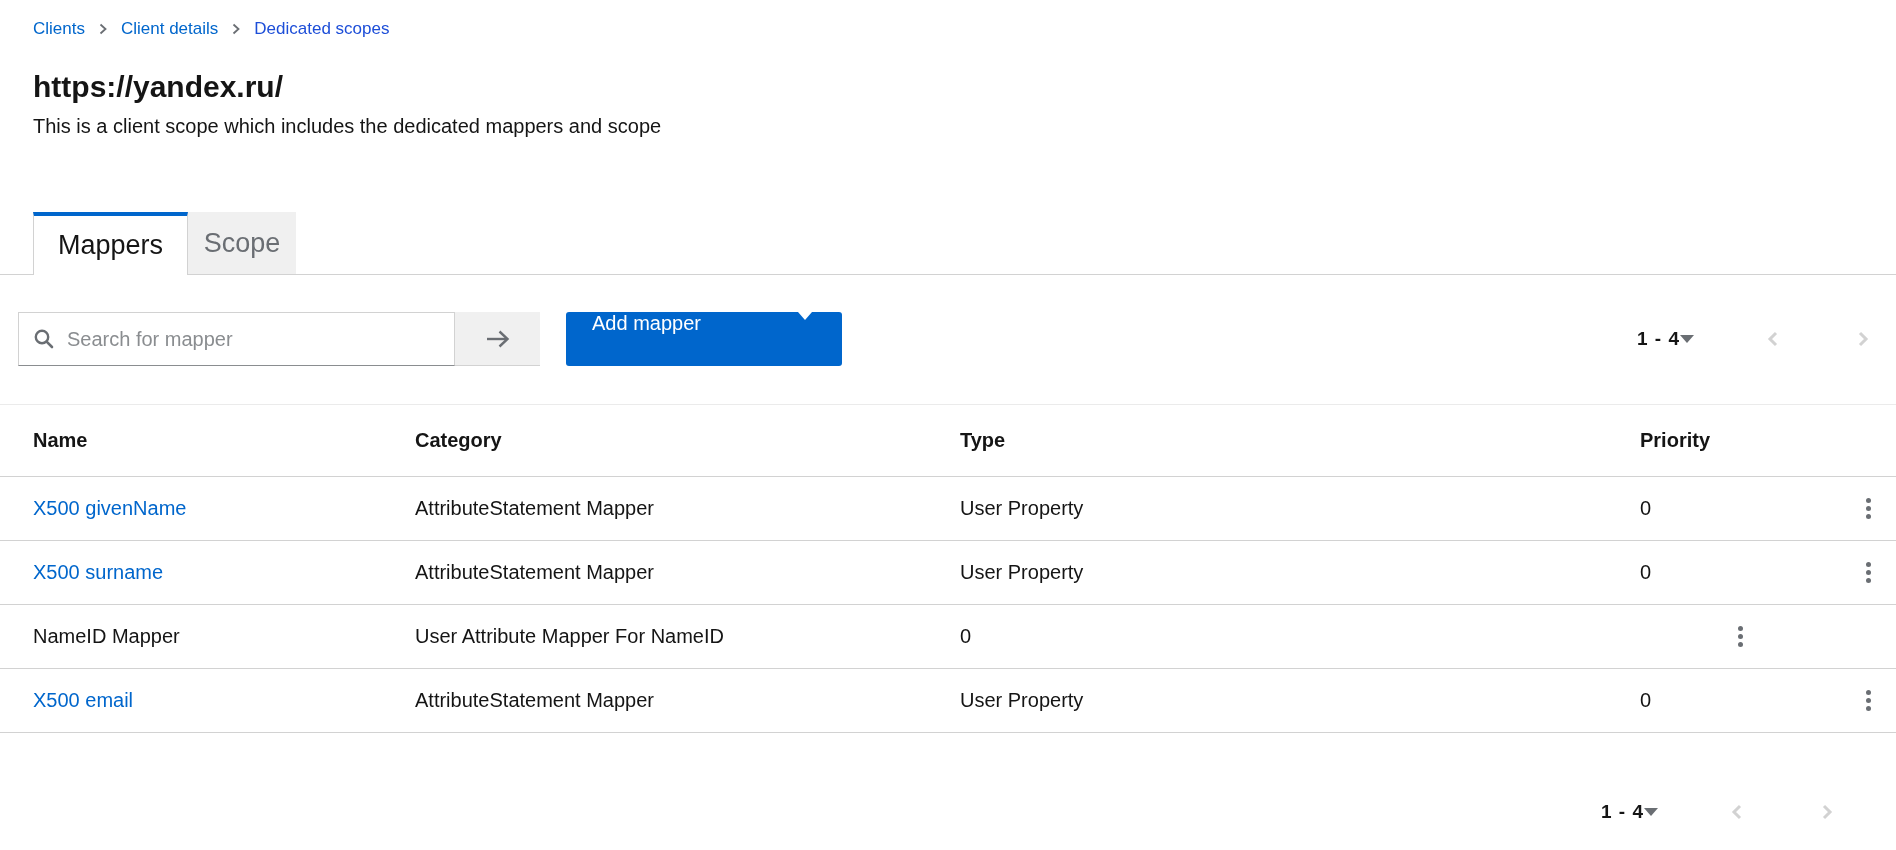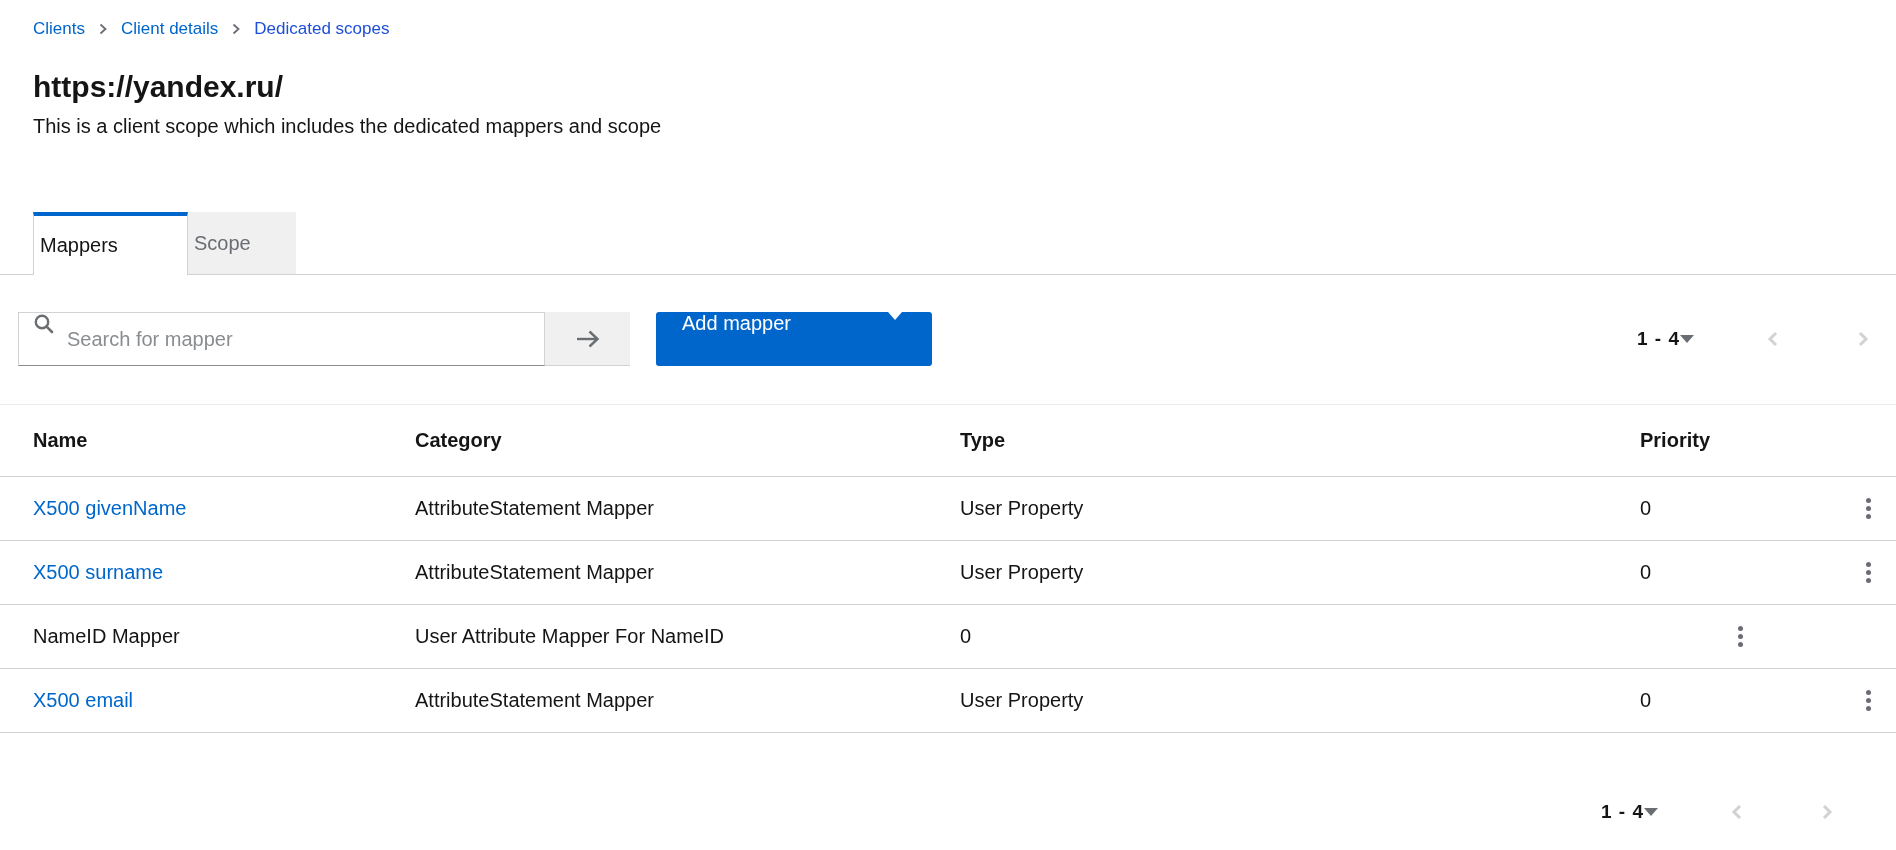--- a/index.html
+++ b/index.html
@@ -16,33 +16,33 @@
   .breadcrumb a { color: #0066cc; }
   .breadcrumb .current { color: #1d4ed8; }
   .crumb-sep { display: flex; align-items: center; }
 
   
   .page-title { margin: 30px 0 0 33px; font-size: 30px; line-height: 36px; font-weight: 600; letter-spacing: 0; }
   .page-description { margin: 9px 0 0 33px; font-size: 20px; line-height: 24px; }
 
   
   .tabs { display: flex; align-items: stretch; margin-top: 74px; padding-left: 33px; border-bottom: 1px solid #d2d2d2; height: 63px; }
-  .tab { position: relative; display: flex; align-items: center; font-size: 20px; cursor: pointer; border: none; background: none; font-family: inherit; }
+  .tab { position: relative; display: flex; align-items: center; justify-content: center; font-size: 27px; cursor: pointer; border: none; background: none; font-family: inherit; }
   .tab.active {
     width: 155px; background: #ffffff; color: #151515;
     border-left: 1px solid #d2d2d2; border-right: 1px solid #d2d2d2;
     border-top: 4px solid #0066cc; margin-bottom: -1px; z-index: 2;
   }
   .tab.inactive { width: 108px; background: #f0f0f0; color: #6a6e73; }
 
   
   .toolbar { display: flex; align-items: center; margin-top: 37px; padding: 0 20px 0 18px; height: 54px; }
   .search-group { display: flex; height: 54px; }
   .search-box {
-    display: flex; width: 527px; height: 54px;
+    display: flex; align-items: center; width: 437px; height: 54px;
     border: 1px solid #d2d2d2; border-bottom: 1px solid #8a8d90;
     background: #fff; padding: 0 10px 0 14px;
   }
   .search-box input {
     border: none; outline: none; flex: 1; font-size: 20px; color: #151515;
     font-family: inherit; background: transparent; margin-left: 10px;
   }
   .search-box input::placeholder { color: #8a8d90; }
   .search-submit {
     width: 85px; height: 54px; background: #f0f0f0; border: none;

